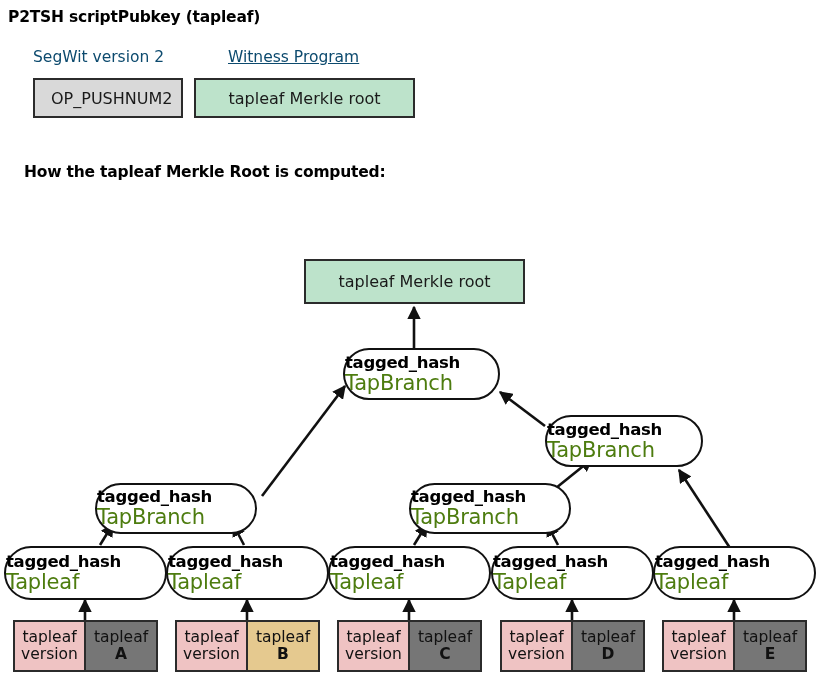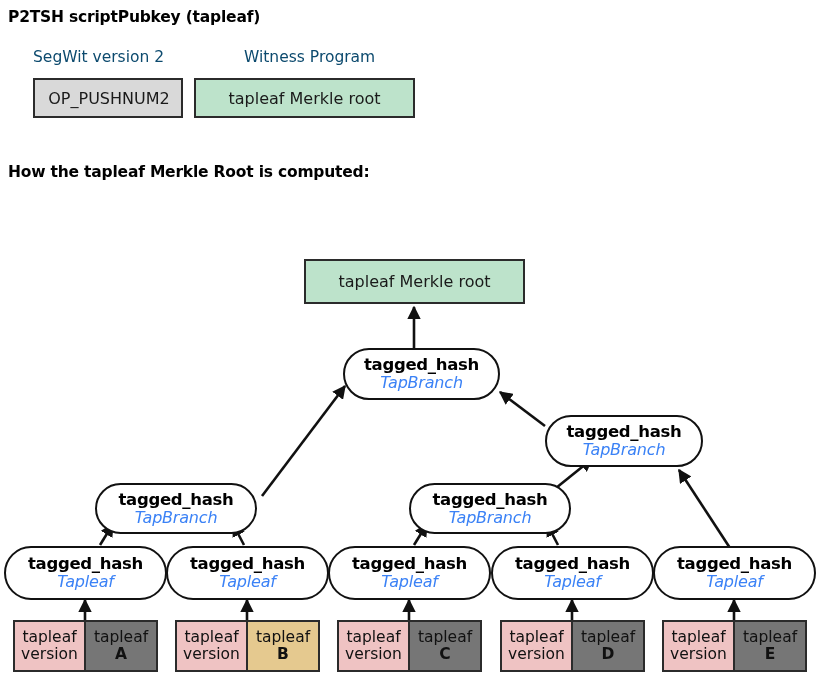--- a/index.html
+++ b/index.html
@@ -18,40 +18,39 @@
 
   
   .section-title {
     position: absolute;
     font-weight: bold;
     font-size: 15.5px;
     letter-spacing: -0.2px;
     white-space: nowrap;
   }
   #p2tsh-title { left: 8px; top: 8px; }
-  #merkle-title { left: 8px; top: 163px; }
+  #merkle-title { left: 24px; top: 163px; }
 
   .field-caption {
     position: absolute;
     font-size: 15.5px;
     white-space: nowrap;
     color: #0c4a6e;
   }
 
   .op-box {
     position: absolute;
     box-sizing: border-box;
     border: 2px solid #2b2b2b;
     display: flex;
     align-items: center;
-    padding-left: 2px;
+    padding-left: 16px;
     font-size: 16px;
     color: #1a1a1a;
     white-space: nowrap;
-    justify-content: center;
   }
 
   
   #tree {
     position: absolute;
     left: 0;
     top: 0;
     width: 832px;
     height: 679px;
   }
@@ -74,36 +73,34 @@
   }
 
   .hash-node {
     position: absolute;
     box-sizing: border-box;
     background: #ffffff;
     border: 2.5px solid #111111;
     border-radius: 999px;
     display: flex;
     flex-direction: column;
-    align-items: center;
     justify-content: center;
     line-height: 1.08;
   }
   .hash-node .fn {
     font-weight: bold;
     font-size: 16.5px;
     letter-spacing: -0.3px;
     white-space: nowrap;
   }
   .hash-node .tag {
-    font-style: italic;
-    font-size: 16px;
+    font-size: 21px;
     letter-spacing: -0.2px;
     white-space: nowrap;
-    color: #3b82f6;
+    color: #4d7c0f;
   }
 
   
   .leaf-box {
     position: absolute;
     box-sizing: border-box;
     display: flex;
     border: 2px solid #2b2b2b;
   }
   .leaf-cell {
@@ -129,21 +126,21 @@
 <body>
 
 <div id="p2tsh-title" class="section-title">P2TSH scriptPubkey (tapleaf)</div>
 
 <div class="field-caption" style="left:33px; top:48px;">SegWit version 2</div>
 
 <div class="op-box" id="op-pushnum-box" style="left: 33px; top: 78px; width: 150px; height: 40px; background: rgb(217, 217, 217);">
   <span>OP_PUSHNUM2</span>
 </div>
 
-<div class="field-caption" style="left:244px; top:48px;">Witness Program</div>
+<div class="field-caption" style="left:228px; top:48px;text-decoration:underline;">Witness Program</div>
 
 <div class="op-box" id="witness-program-box" style="left: 194px; top: 78px; width: 221px; height: 40px; justify-content: center; padding-left: 0px; background: rgb(189, 227, 203);">
   <span>tapleaf Merkle root</span>
 </div>
 
 <div id="merkle-title" class="section-title">How the tapleaf Merkle Root is computed:</div>
 
 <div id="tree">
 
   <svg id="edges" viewBox="0 0 832 679">

